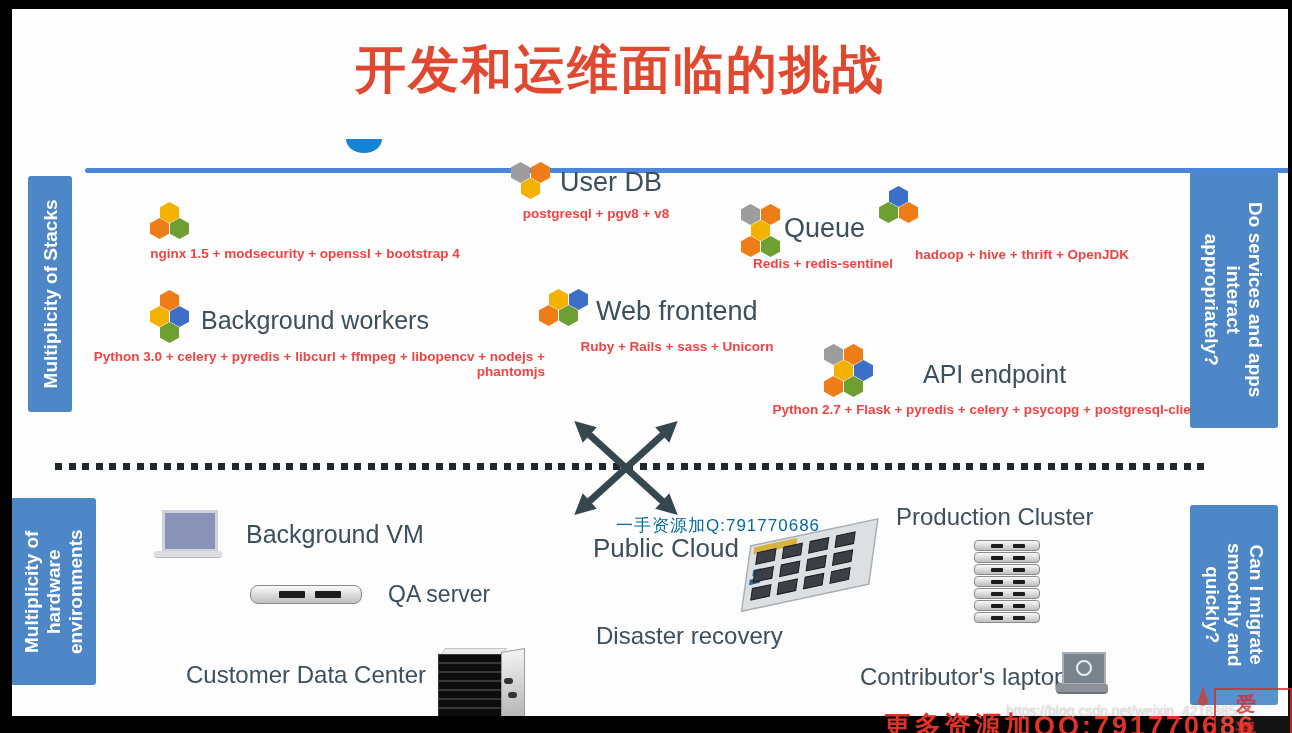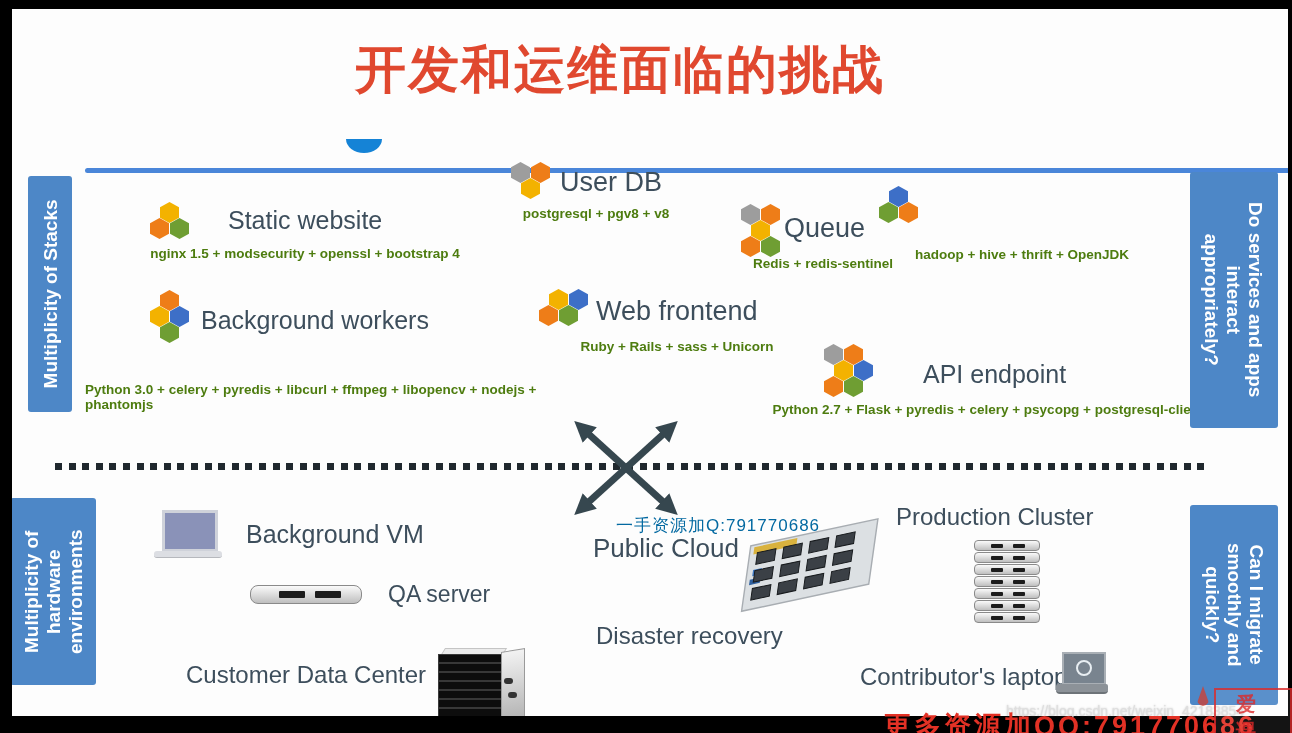--- a/index.html
+++ b/index.html
@@ -21,22 +21,22 @@
   .sidebar{position:absolute;background:#4d87c7;border-radius:3px;display:flex;
            align-items:center;justify-content:center;z-index:2;}
   .sidebar .rot{color:#fff;font-weight:bold;font-size:19px;text-align:center;
                 line-height:1.15;white-space:nowrap;}
 
   .hexcluster{position:absolute;}
   .hex{position:absolute;width:19px;height:21px;
        clip-path:polygon(50% 0,100% 25%,100% 75%,50% 100%,0 75%,0 25%);}
 
   .stack-title{position:absolute;color:#3d4e5c;white-space:nowrap;}
-  .stack-sub{position:absolute;color:#4d7c0f;font-weight:bold;font-size:13.5px;
-             text-align:left;white-space:nowrap;transform:translateX(-50%);}
+  .stack-sub{position:absolute;color:#ef4444;font-weight:bold;font-size:13.5px;
+             text-align:right;white-space:nowrap;transform:translateX(-50%);}
   .stack-sub.wrap{white-space:normal;}
 
   .dotted{position:absolute;left:55px;top:463px;width:1150px;height:7px;
           background:repeating-linear-gradient(to right,#20282e 0 7px,transparent 7px 13.6px);}
   .xarrows{position:absolute;left:556px;top:408px;}
 
   .hw-label{position:absolute;color:#3d4e5c;white-space:nowrap;}
 
   
   .laptop .scr{position:absolute;left:8px;top:0;width:50px;height:36px;background:#8a92b8;
@@ -128,21 +128,20 @@
         <div>Can I migrate</div>
         <div>smoothly and</div>
         <div>quickly?</div>
       </div>
     </div>
     <div class="hexcluster" style="left: 150px; top: 202px; width: 50px; height: 54px;">
       <div class="hex" style="left: 10px; top: 0px; background: rgb(243, 178, 0);"></div>
       <div class="hex" style="left: 0px; top: 16px; background: rgb(238, 125, 24);"></div>
       <div class="hex" style="left: 20px; top: 16px; background: rgb(111, 158, 51);"></div>
     </div>
-    <div class="stack-title" style="left: 228px; top: 206px; font-size: 25px;">Static website</div>
     <div class="stack-sub" style="left: 305px; top: 246px;">nginx 1.5 + modsecurity + openssl + bootstrap 4</div>
     <div class="hexcluster" style="left: 511px; top: 162px; width: 50px; height: 54px;">
       <div class="hex" style="left: 0px; top: 0px; background: rgb(157, 157, 157);"></div>
       <div class="hex" style="left: 20px; top: 0px; background: rgb(238, 125, 24);"></div>
       <div class="hex" style="left: 10px; top: 16px; background: rgb(243, 178, 0);"></div>
     </div>
     <div class="stack-title" style="left: 560px; top: 167px; font-size: 27px;">User DB</div>
     <div class="stack-sub" style="left: 596px; top: 206px;">postgresql + pgv8 + v8</div>
     <div class="hexcluster" style="left: 741px; top: 204px; width: 50px; height: 54px;">
       <div class="hex" style="left: 0px; top: 0px; background: rgb(157, 157, 157);"></div>
@@ -159,21 +158,21 @@
       <div class="hex" style="left: 20px; top: 16px; background: rgb(238, 125, 24);"></div>
     </div>
     <div class="stack-sub" style="left: 1022px; top: 247px;">hadoop + hive + thrift + OpenJDK</div>
     <div class="hexcluster" style="left: 150px; top: 290px; width: 50px; height: 54px;">
       <div class="hex" style="left: 10px; top: 0px; background: rgb(238, 125, 24);"></div>
       <div class="hex" style="left: 0px; top: 16px; background: rgb(243, 178, 0);"></div>
       <div class="hex" style="left: 20px; top: 16px; background: rgb(61, 111, 199);"></div>
       <div class="hex" style="left: 10px; top: 32px; background: rgb(111, 158, 51);"></div>
     </div>
     <div class="stack-title" style="left: 201px; top: 306px; font-size: 25px;">Background workers</div>
-    <div class="stack-sub wrap" style="left: 315px; top: 349px; width: 460px; margin-top: 33px;">Python 3.0 + celery + pyredis + libcurl + ffmpeg + libopencv + nodejs + phantomjs</div>
+    <div class="stack-sub wrap" style="left: 315px; top: 349px; width: 460px;">Python 3.0 + celery + pyredis + libcurl + ffmpeg + libopencv + nodejs + phantomjs</div>
     <div class="hexcluster" style="left: 539px; top: 289px; width: 50px; height: 54px;">
       <div class="hex" style="left: 10px; top: 0px; background: rgb(243, 178, 0);"></div>
       <div class="hex" style="left: 30px; top: 0px; background: rgb(61, 111, 199);"></div>
       <div class="hex" style="left: 0px; top: 16px; background: rgb(238, 125, 24);"></div>
       <div class="hex" style="left: 20px; top: 16px; background: rgb(111, 158, 51);"></div>
     </div>
     <div class="stack-title" style="left: 596px; top: 296px; font-size: 27px;">Web frontend</div>
     <div class="stack-sub" style="left: 677px; top: 339px;">Ruby + Rails + sass + Unicorn</div>
     <div class="hexcluster" style="left: 824px; top: 344px; width: 50px; height: 54px;">
       <div class="hex" style="left: 0px; top: 0px; background: rgb(157, 157, 157);"></div>

